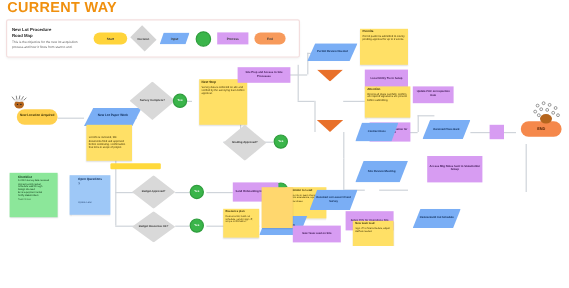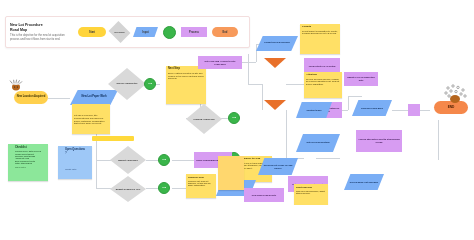--- a/index.html
+++ b/index.html
@@ -71,20 +71,21 @@
   .conn.v{width:1px;}
 
   
   .deco{position:absolute;}
 </style>
 </head>
 <body>
 
 <div id="canvas">
 
+  <div id="board-title">CURRENT WAY</div>
 
   <div id="legend-card">
     <div id="legend-text">
       <div class="lg-t1">New Lot Procedure</div>
       <div class="lg-t1">Road Map</div>
       <div class="lg-t2">This is the objective for the new lot acquisition process and how it flows from start to end.</div>
     </div>
     <div id="legend-shapes">
       <div class="lgs lg-start">Start</div>
       <div class="lgs lg-dec">

